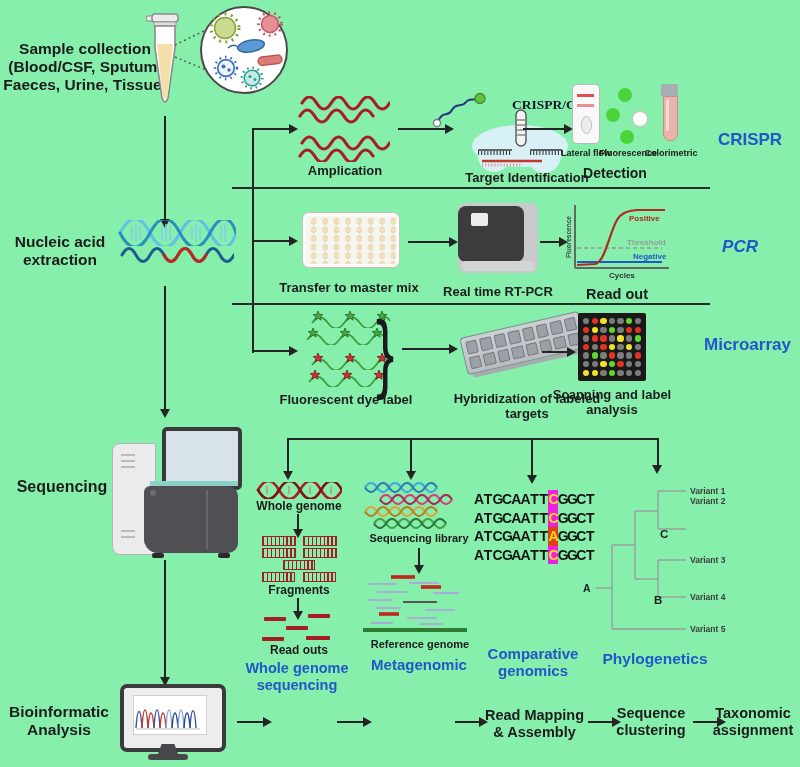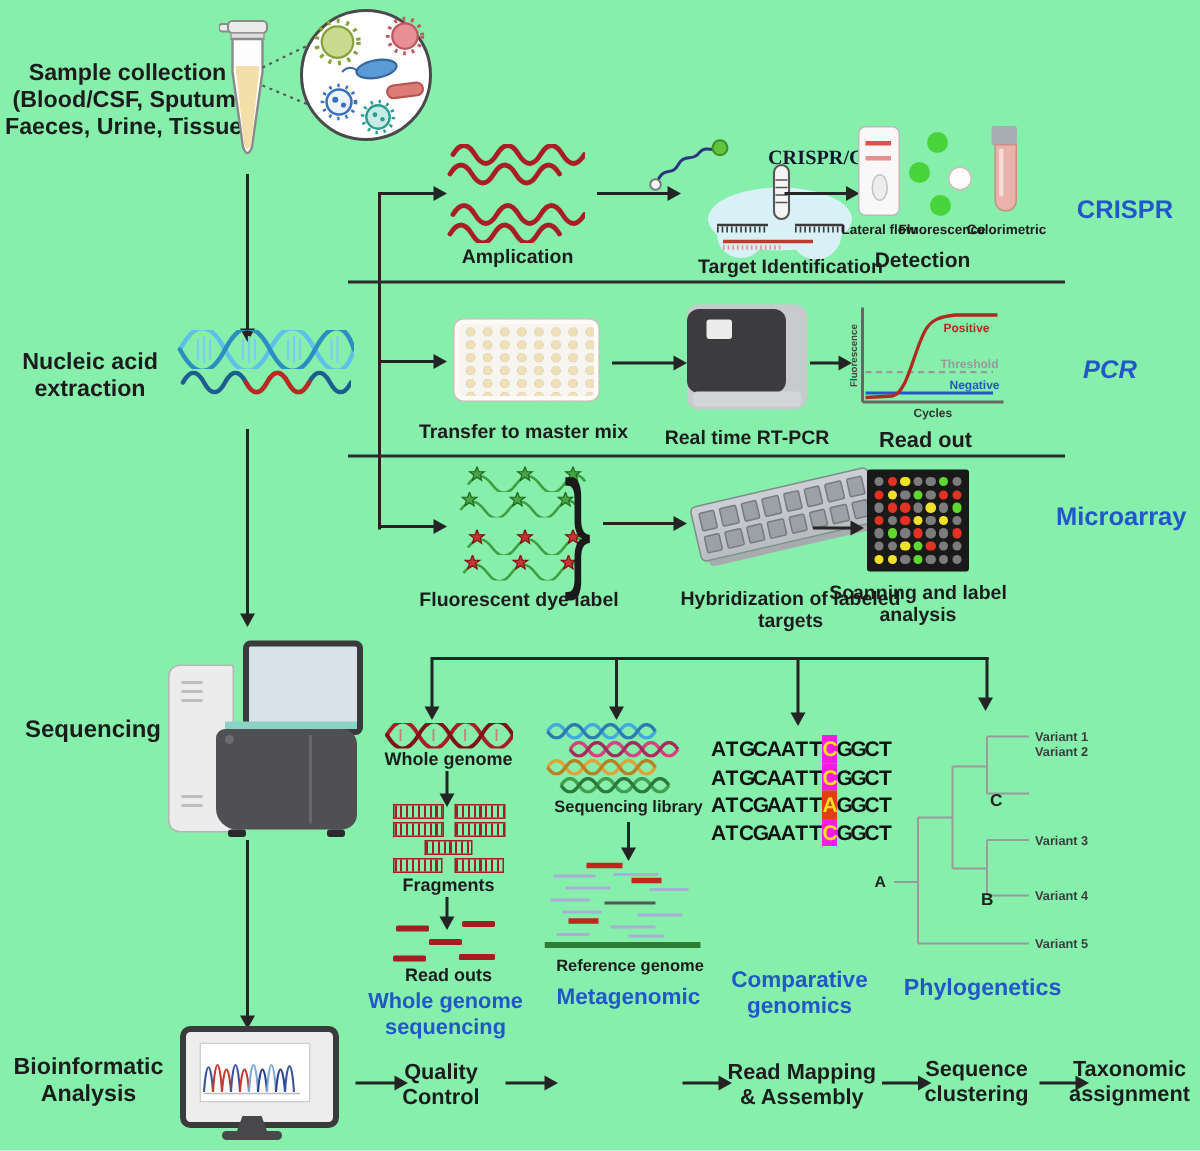--- a/index.html
+++ b/index.html
@@ -491,22 +491,20 @@
           <path d="M56,32 C57.5,9 60.5,9 62,32" fill="none" stroke="#3a55a0" stroke-width="1.4"></path>
           <line x1="2" y1="33" x2="66" y2="33" stroke="#bbb" stroke-width="1"></line>
         </svg>
       </div>
     </div>
     <div class="a" style="left:38px;top:60px;width:20px;height:10px;background:#48484a;clip-path:polygon(18% 0,82% 0,100% 100%,0 100%);"></div>
     <div class="a" style="left:28px;top:70px;width:40px;height:6px;background:#48484a;border-radius:3px;"></div>
   </div>
 
   <div class="ar" style="left:237px;top:721px;width:27px;"></div>
-  <div class="lbl" style="left:254px;top:707px;width:80px;font-size:14.5px;">Quality
-Control</div>
   <div class="ar" style="left:337px;top:721px;width:27px;"></div>
   <div class="ar" style="left:455px;top:721px;width:25px;"></div>
   <div class="lbl" style="left:482px;top:707px;width:105px;font-size:14.5px;">Read Mapping
 &amp; Assembly</div>
   <div class="ar" style="left:588px;top:721px;width:25px;"></div>
   <div class="lbl" style="left:610px;top:705px;width:82px;font-size:14.5px;">Sequence
 clustering</div>
   <div class="ar" style="left:693px;top:721px;width:25px;"></div>
   <div class="lbl" style="left:706px;top:705px;width:94px;font-size:14.5px;">Taxonomic
 assignment</div>

